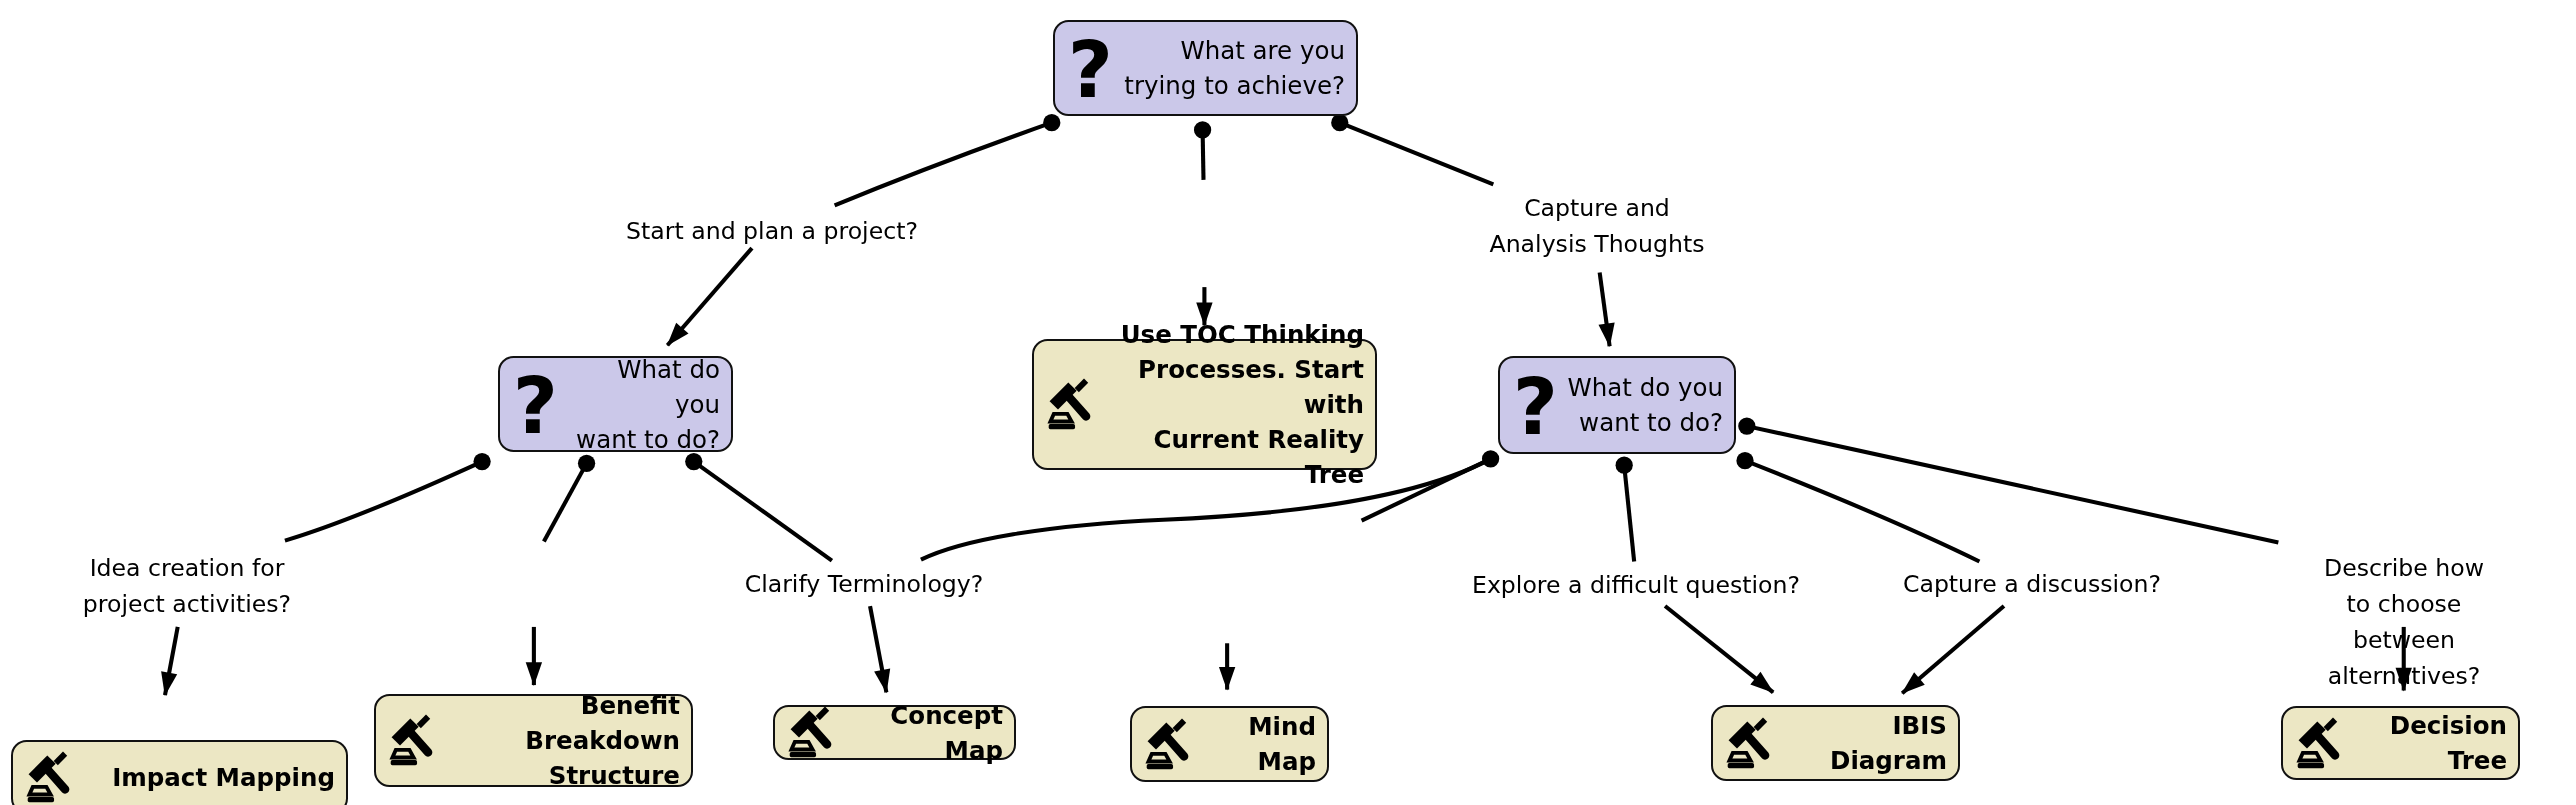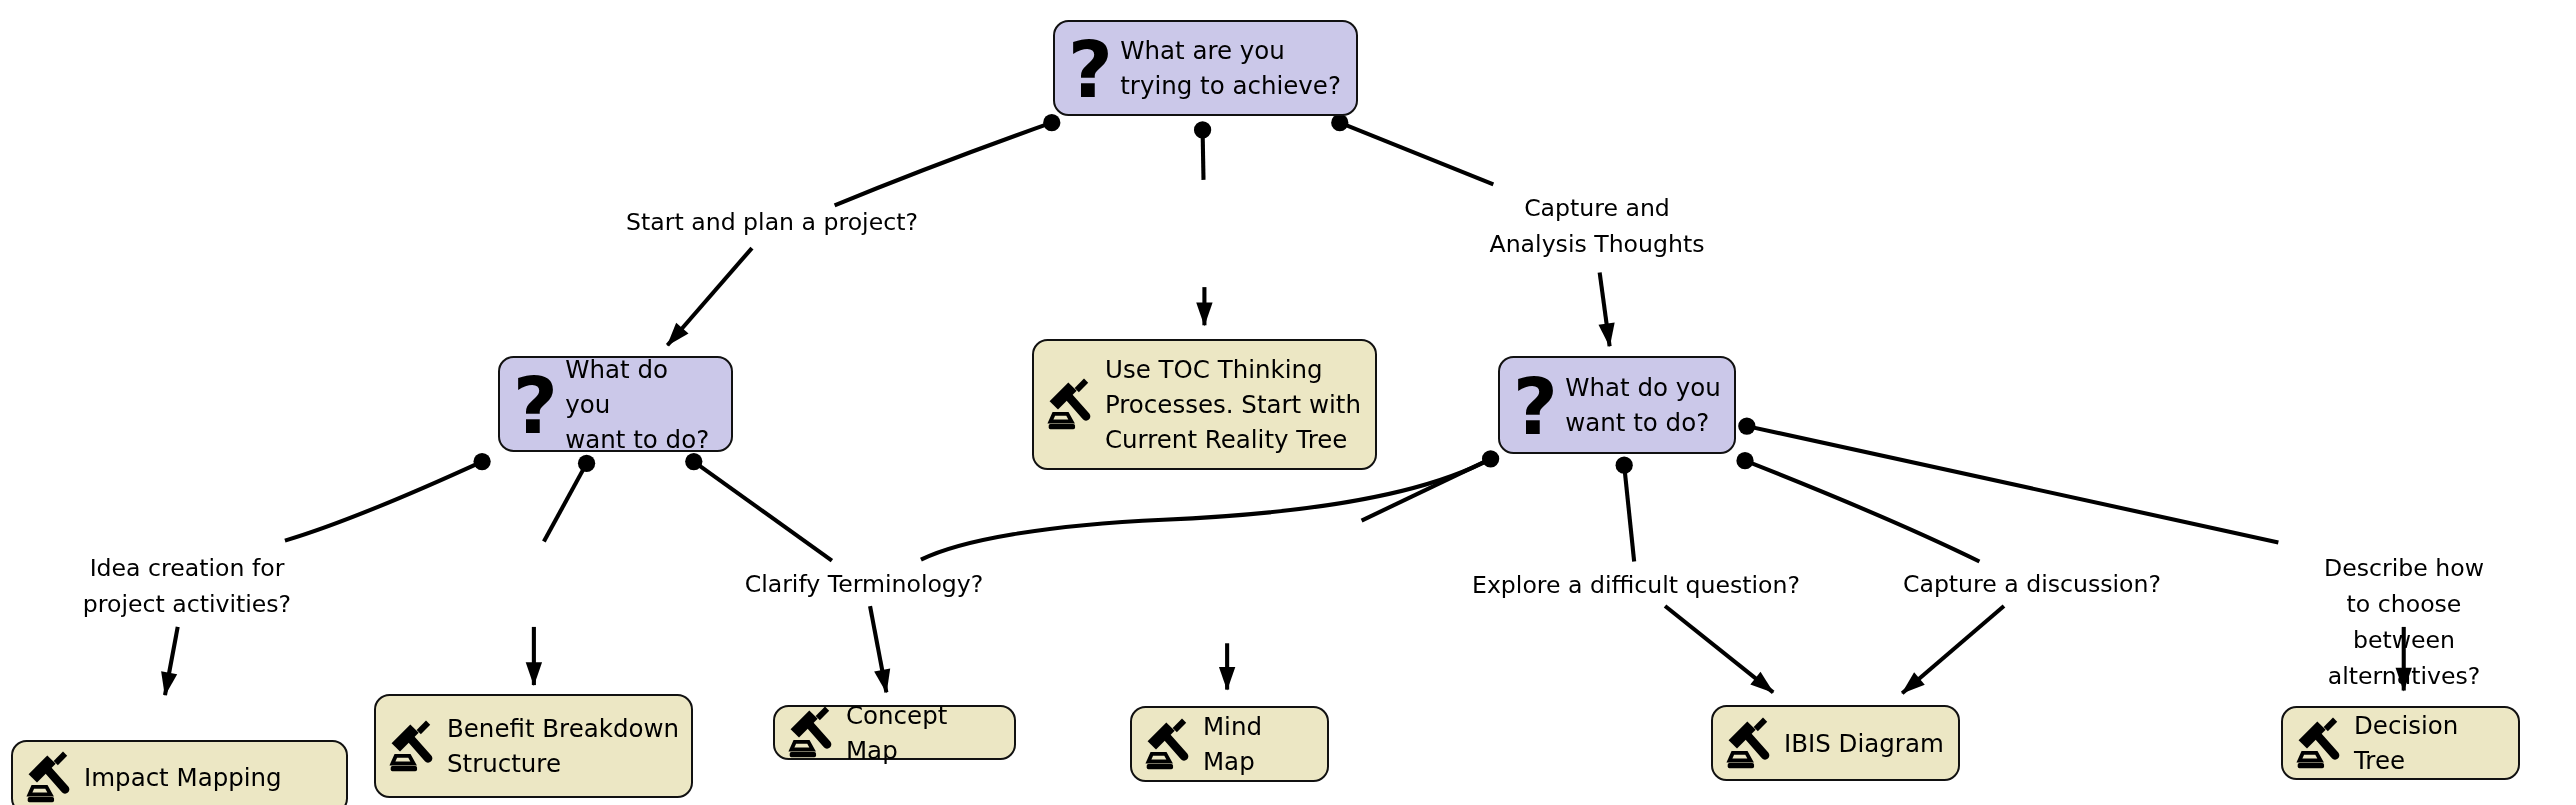--- a/index.html
+++ b/index.html
@@ -18,24 +18,24 @@
     position:absolute;
     box-sizing:border-box;
     border:2.7px solid #111;
     border-radius:15.5px;
     display:flex;
     align-items:center;
     padding:0 11px 0 12.7px;
     gap:7.3px;
   }
   .node.q{background:var(--question_fill,#cbc8e9);}
-  .node.tool{background:var(--tool_fill,#ece7c4);}
+  .node.tool{background:var(--tool_fill,#ece7c4);font-weight:bold;}
   .node .ntext{
     flex:1;
-    text-align:left;
+    text-align:right;
     font-size:24.5px;
     line-height:35px;
     white-space:pre-line;
   }
   .qmark{
     font-size:78px;
     font-weight:bold;
     line-height:1;
     transform:translateY(1.8px);
     flex:0 0 auto;
@@ -144,21 +144,21 @@
 Current Reality Tree</div>
   </div>
 
   <div class="node tool" style="left:11px;top:740px;width:337px;height:74px">
     <svg class="gavel" viewBox="0 0 56 58" width="51" height="53">
         <use href="#gavel"></use>
       </svg>
     <div class="ntext">Impact Mapping</div>
   </div>
 
-  <div class="node tool" style="left:374px;top:694px;width:319px;height:104px">
+  <div class="node tool" style="left:374px;top:694px;width:319px;height:93px">
     <svg class="gavel" viewBox="0 0 56 58" width="51" height="53">
         <use href="#gavel"></use>
       </svg>
     <div class="ntext">Benefit Breakdown
 Structure</div>
   </div>
 
   <div class="node tool" style="left:773px;top:705px;width:243px;height:55px">
     <svg class="gavel" viewBox="0 0 56 58" width="51" height="53">
         <use href="#gavel"></use>
@@ -180,21 +180,21 @@
     <div class="ntext">IBIS Diagram</div>
   </div>
 
   <div class="node tool" style="left:2281px;top:706px;width:239px;height:74px">
     <svg class="gavel" viewBox="0 0 56 58" width="51" height="53">
         <use href="#gavel"></use>
       </svg>
     <div class="ntext">Decision Tree</div>
   </div>
 
-  <div class="elabel" style="left:772px;top:204px">Start and plan a project?</div>
+  <div class="elabel" style="left:772px;top:213px">Start and plan a project?</div>
   <div class="elabel" style="left:1597px;top:190px">Capture and
 Analysis Thoughts</div>
   <div class="elabel" style="left:187px;top:550px">Idea creation for
 project activities?</div>
   <div class="elabel" style="left:864px;top:566px">Clarify Terminology?</div>
   <div class="elabel" style="left:1636px;top:567px">Explore a difficult question?</div>
   <div class="elabel" style="left:2032px;top:566px">Capture a discussion?</div>
   <div class="elabel" style="left:2404px;top:550px">Describe how to choose
 between alternatives?</div>
 

